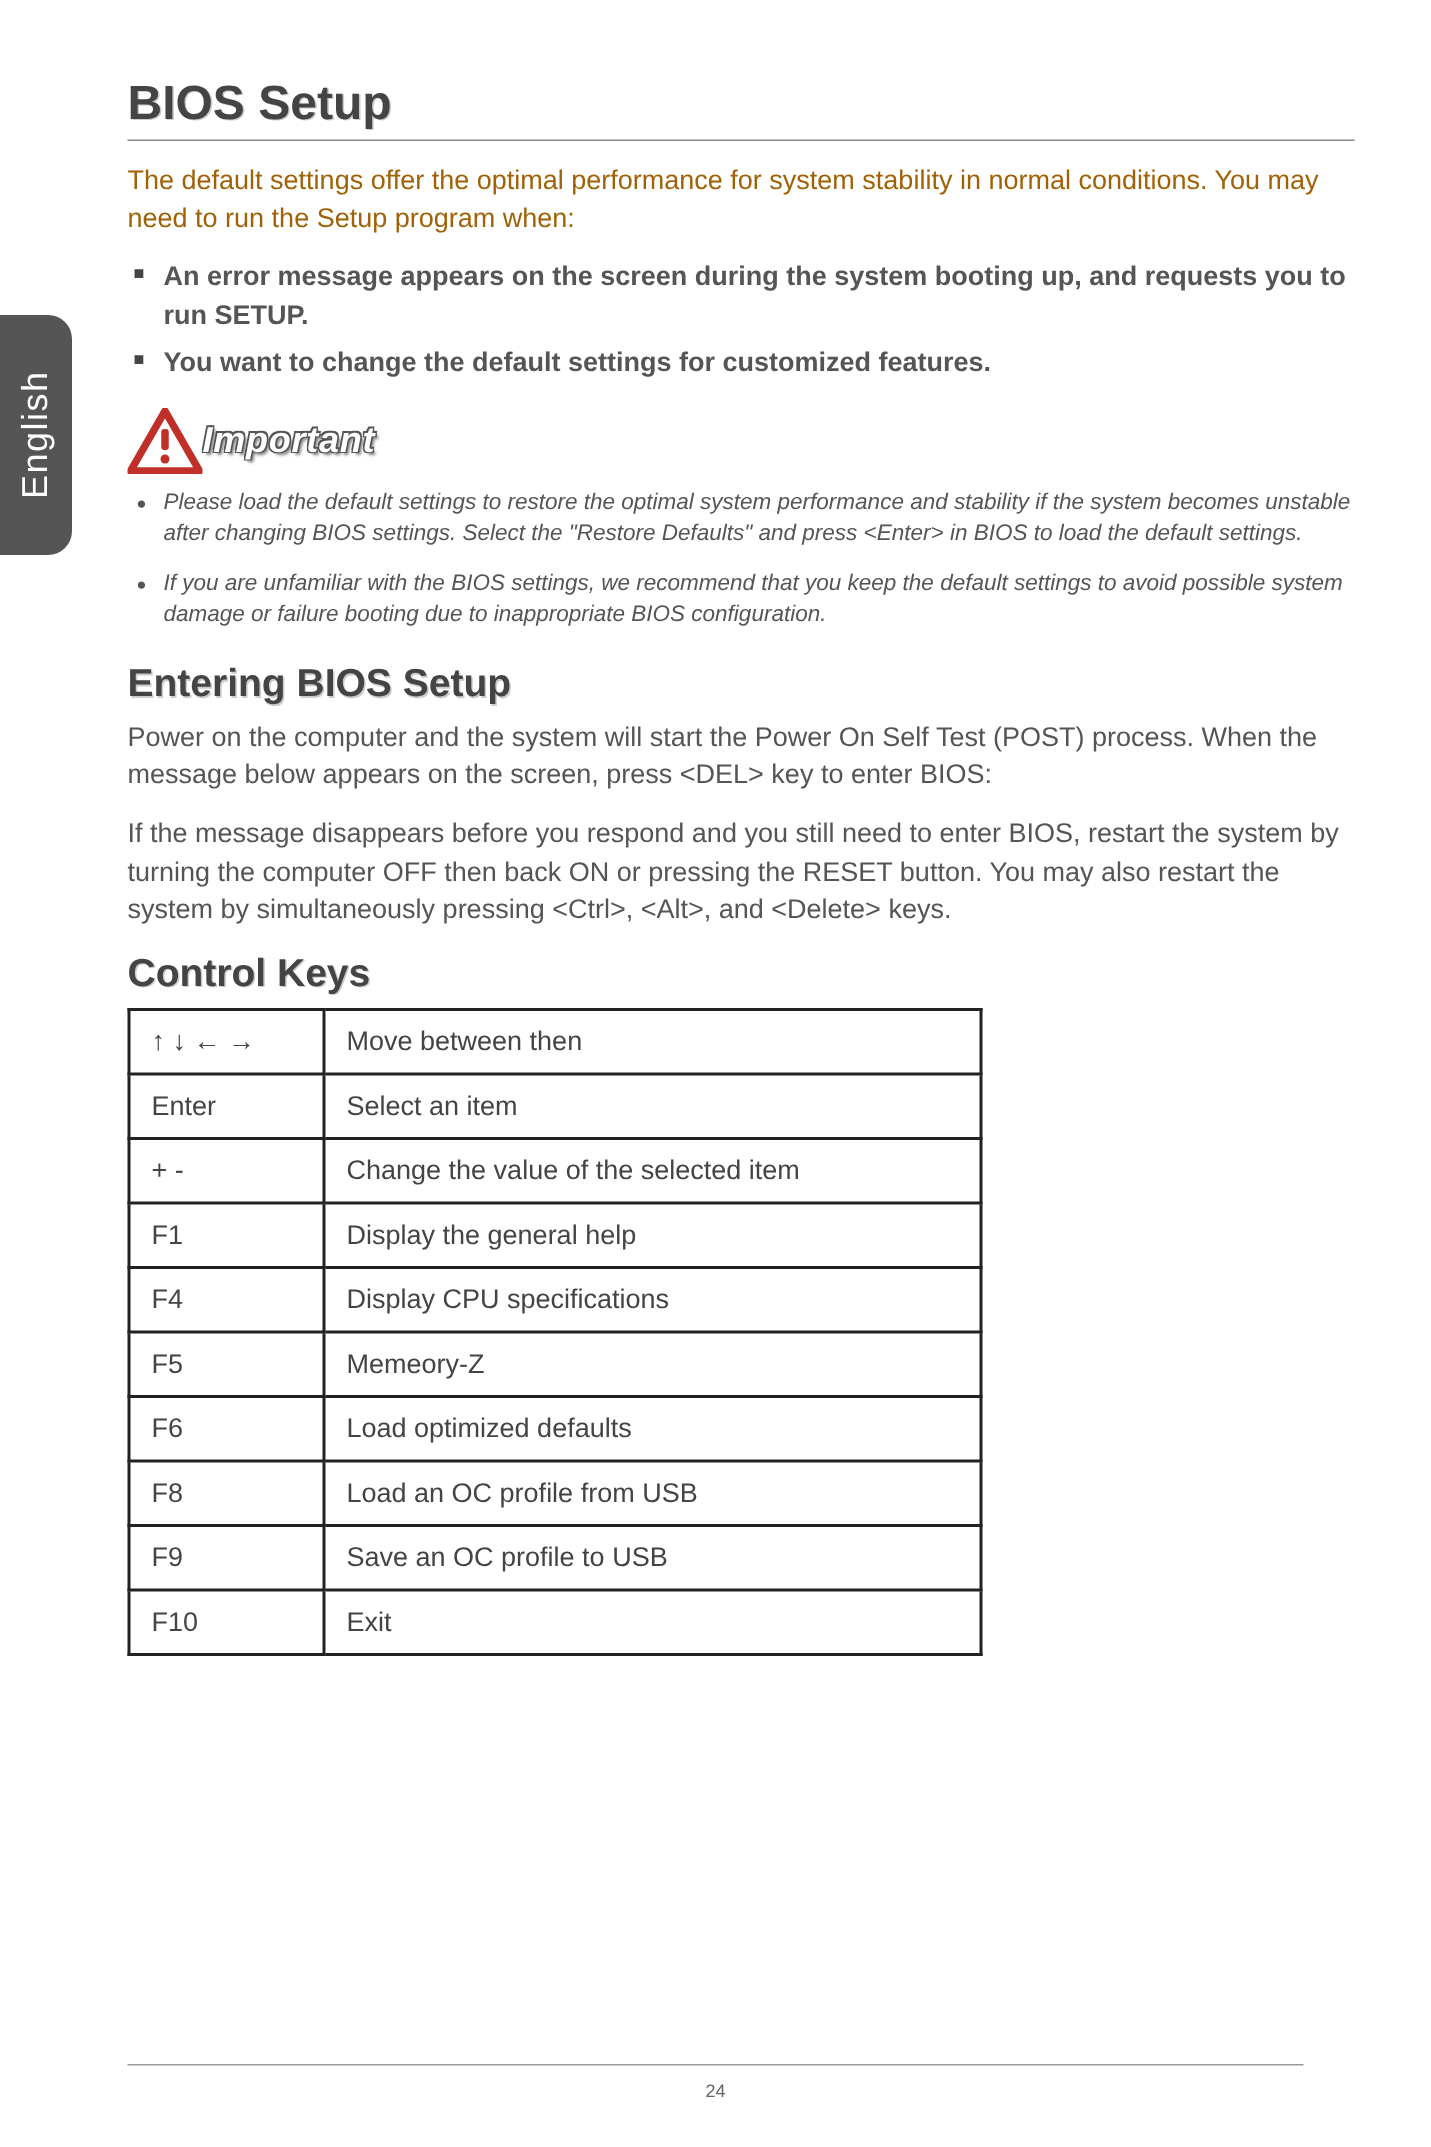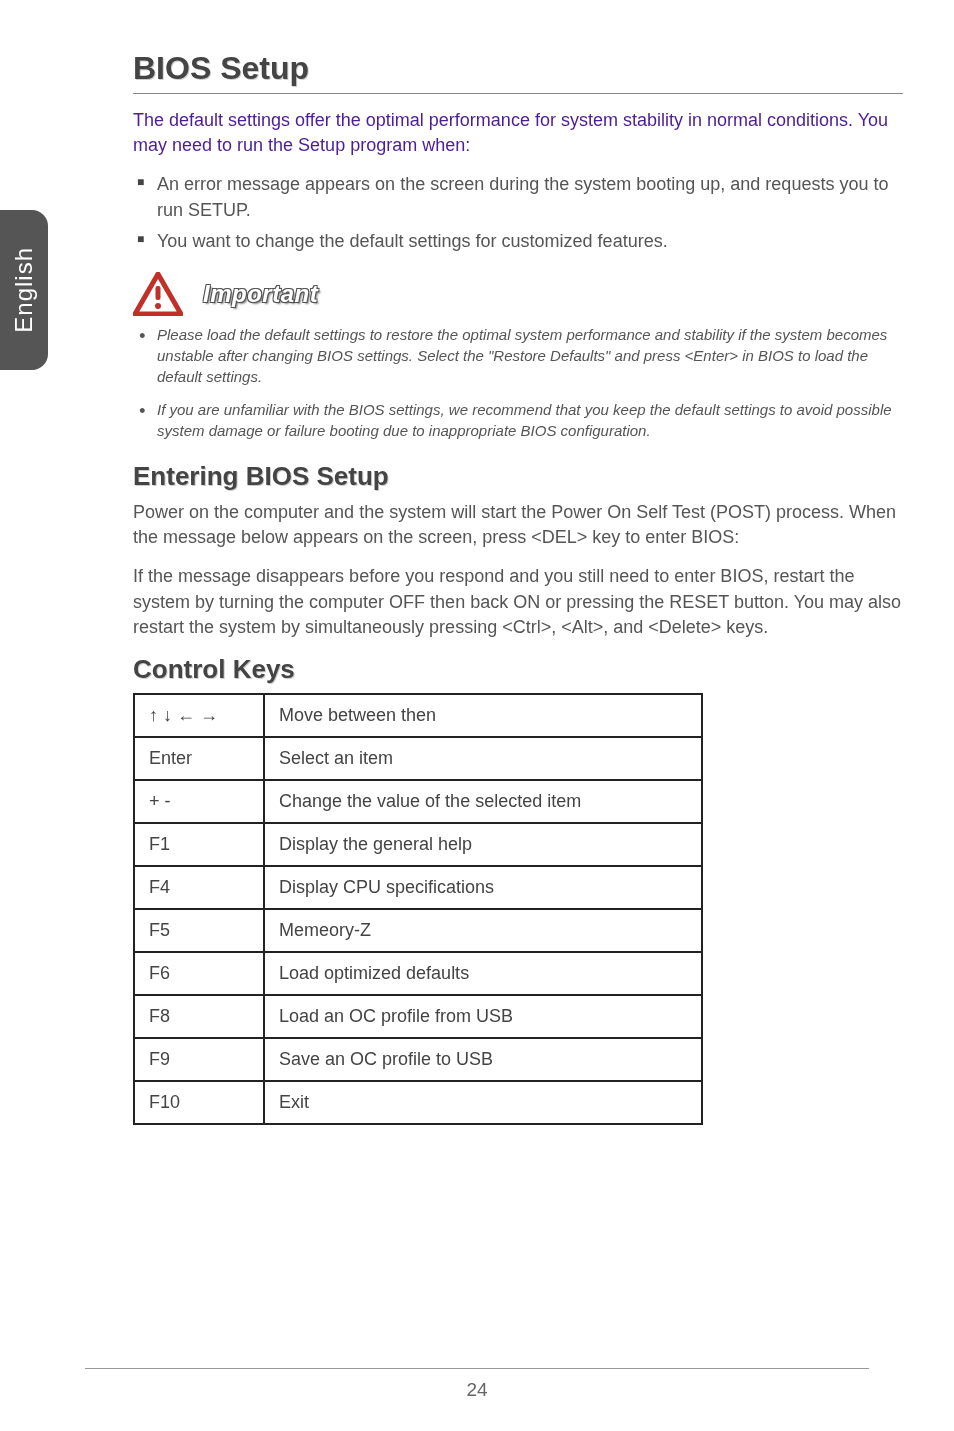--- a/index.html
+++ b/index.html
@@ -29,65 +29,65 @@
     }
     .side-tab-text {
       writing-mode: vertical-rl;
       color: #fff;
       font-size: 24px;
       letter-spacing: 1px;
       transform: rotate(180deg);
     }
     .content {
       padding: 50px 51px 30px 85px;
-      margin-left: 48px;
     }
     h1 {
       font-size: 32px;
       font-weight: bold;
       color: #444;
       margin-bottom: 6px;
       text-shadow: 1px 1px 0 #ccc;
     }
     .hr {
       border: none;
       border-top: 1px solid #888;
       margin-bottom: 14px;
     }
     .intro {
       font-size: 18px;
       line-height: 1.4;
-      color: #4c1d95;
+      color: #a16207;
       margin-bottom: 14px;
     }
     ul.square {
       list-style: none;
       padding-left: 0;
       margin-bottom: 18px;
     }
     ul.square li {
       position: relative;
       padding-left: 24px;
       font-size: 18px;
       line-height: 1.4;
       color: #555;
       margin-bottom: 6px;
+      font-weight: bold;
     }
     ul.square li::before {
       content: "■";
       position: absolute;
       left: 4px;
       top: 2px;
       font-size: 12px;
       color: #444;
     }
     .important-banner {
       display: flex;
       align-items: center;
-      gap: 20px;
+      gap: 0;
       margin-bottom: 8px;
     }
     .warning-triangle {
       width: 50px;
       height: 44px;
     }
     .important-label {
       font-size: 24px;
       font-style: italic;
       font-weight: bold;
@@ -150,21 +150,21 @@
     }
     table td:first-child {
       width: 130px;
     }
     .page-num {
       position: absolute;
       bottom: 30px;
       left: 0;
       right: 0;
       text-align: center;
-      font-size: 19px;
+      font-size: 12px;
       color: #666;
     }
     .page-num-line {
       border-top: 1px solid #999;
       width: 784px;
       margin: 0 auto 10px auto;
     }
   </style>
 </head>
 <body>

